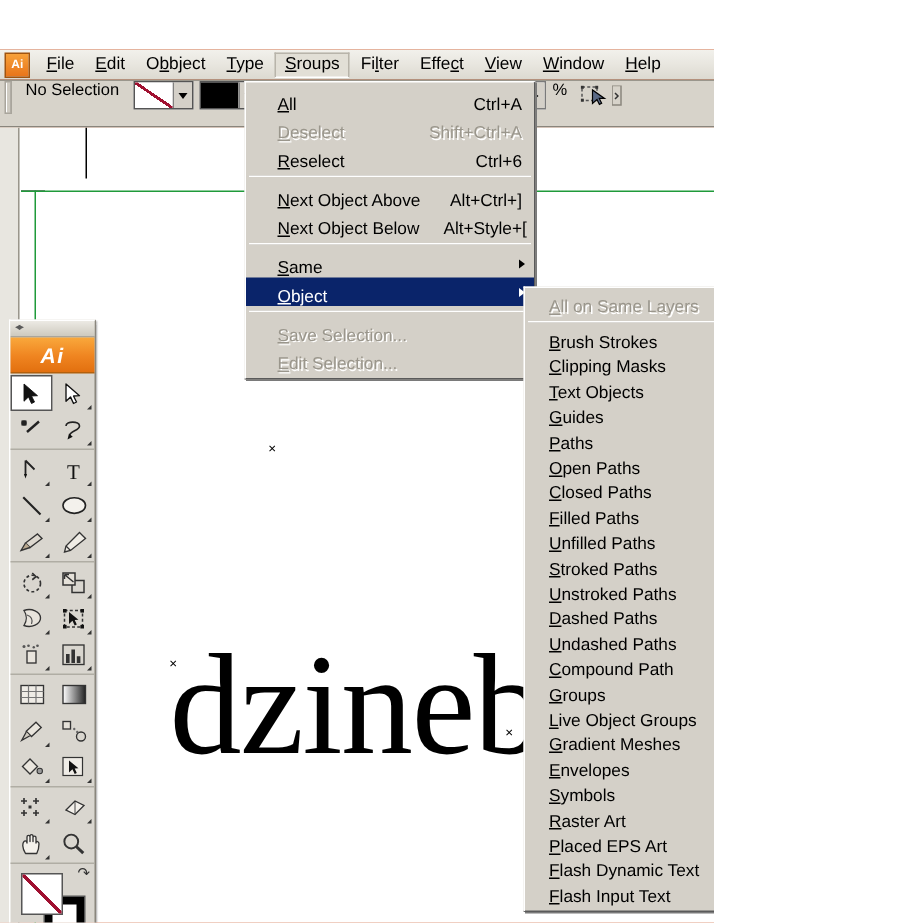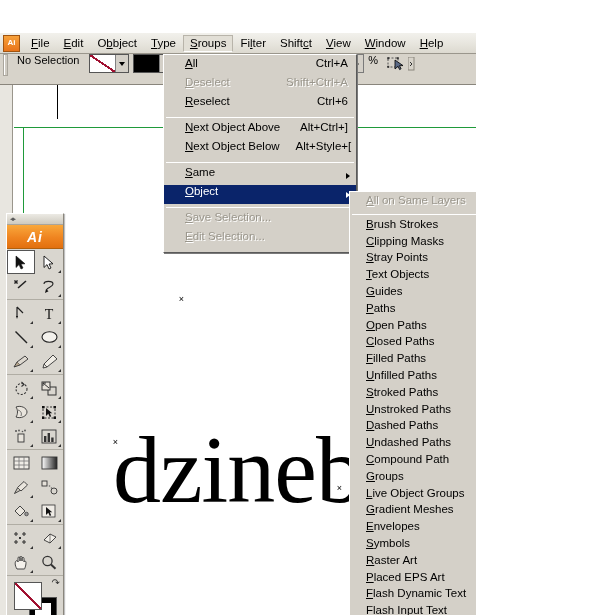--- a/index.html
+++ b/index.html
@@ -135,21 +135,21 @@
   #select-menu {
     position:absolute; left:163px; top:21px; width:194px;
     background:#d4d0c8;
     border:1px solid #ffffff;
     border-right-color:#5a5a5a; border-bottom-color:#5a5a5a;
     box-shadow: 1px 1px 0 #7a7a7a;
     padding: 2px 0 3px 0;
     z-index: 40;
   }
   .mi {
-    height:19px; display:flex; align-items:flex-start;
+    height:19px; display:flex; align-items:flex-end;
     padding-left:21px; padding-right:8px;
     font-size:11.5px; color:#000; white-space:nowrap;
     position:relative; cursor:default;
   }
   .mi .lbl { flex:0 0 auto; }
   .mi .spacer { flex:1 1 auto; }
   .mi .accel { flex:0 0 auto; color:#000; padding-left:16px; }
   .mi.disabled, .mi.disabled .accel { color:#9a968c; text-shadow: 1px 1px 0 #fff; }
   .mi.sel { background:#0a246a; color:#fff; }
   .mi.sel .tri-right { border-left-color:#fff; }
@@ -245,21 +245,21 @@
     <div class="menu-title">
       <span class="ul">T</span><span>ype</span>
     </div>
     <div class="menu-title active">
       <span class="ul">S</span><span>roups</span>
     </div>
     <div class="menu-title">
       <span>Fi</span><span class="ul">l</span><span>ter</span>
     </div>
     <div class="menu-title">
-      <span>Shift</span><span class="ul">c</span><span>t</span>
+      <span>Effe</span><span class="ul">c</span><span>t</span>
     </div>
     <div class="menu-title">
       <span class="ul">V</span><span>iew</span>
     </div>
     <div class="menu-title">
       <span class="ul">W</span><span>indow</span>
     </div>
     <div class="menu-title">
       <span class="ul">H</span><span>elp</span>
     </div>
@@ -653,24 +653,20 @@
       <div class="sep"></div>
       <div class="mi">
         <span class="lbl"><span class="ul">B</span>rush Strokes</span>
         <span class="spacer"></span>
       </div>
       <div class="mi">
         <span class="lbl"><span class="ul">C</span>lipping Masks</span>
         <span class="spacer"></span>
       </div>
       <div class="mi">
-        <span class="lbl"><span class="ul">S</span>tray Points</span>
-        <span class="spacer"></span>
-      </div>
-      <div class="mi">
         <span class="lbl"><span class="ul">T</span>ext Objects</span>
         <span class="spacer"></span>
       </div>
       <div class="mi">
         <span class="lbl"><span class="ul">G</span>uides</span>
         <span class="spacer"></span>
       </div>
       <div class="mi">
         <span class="lbl"><span class="ul">P</span>aths</span>
         <span class="spacer"></span>

